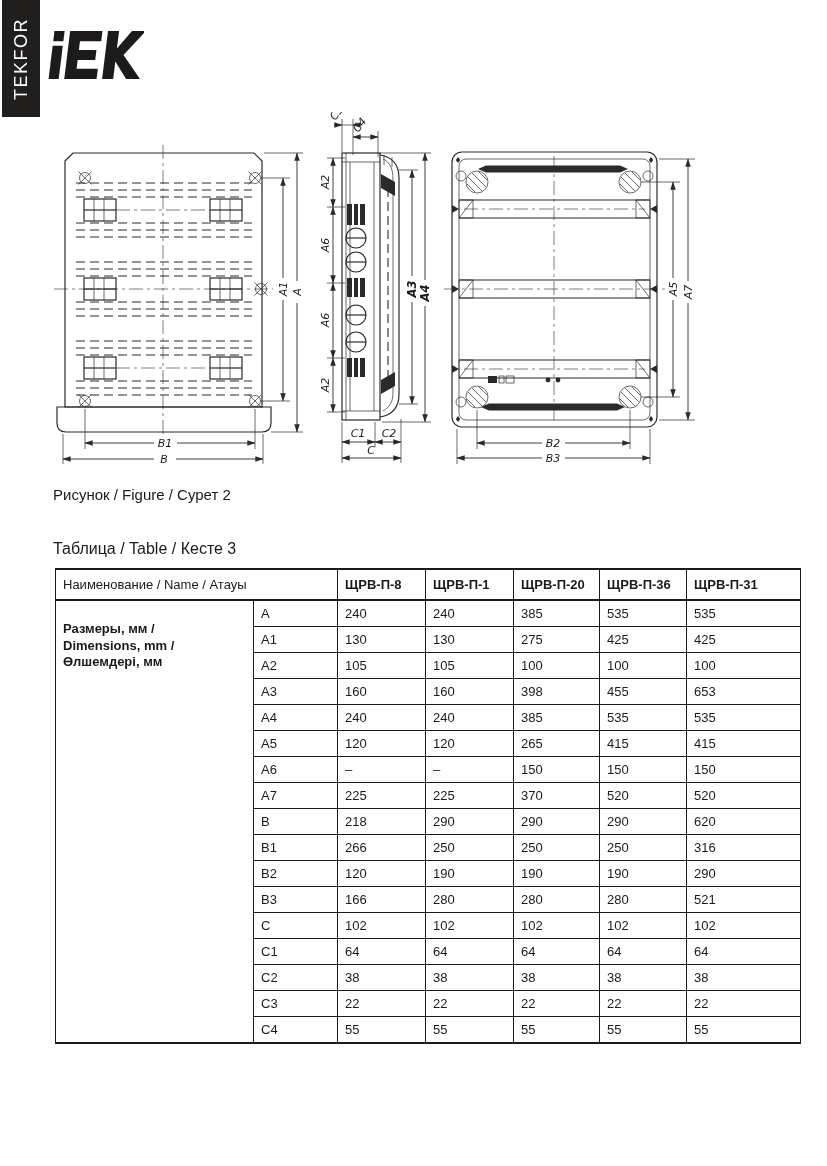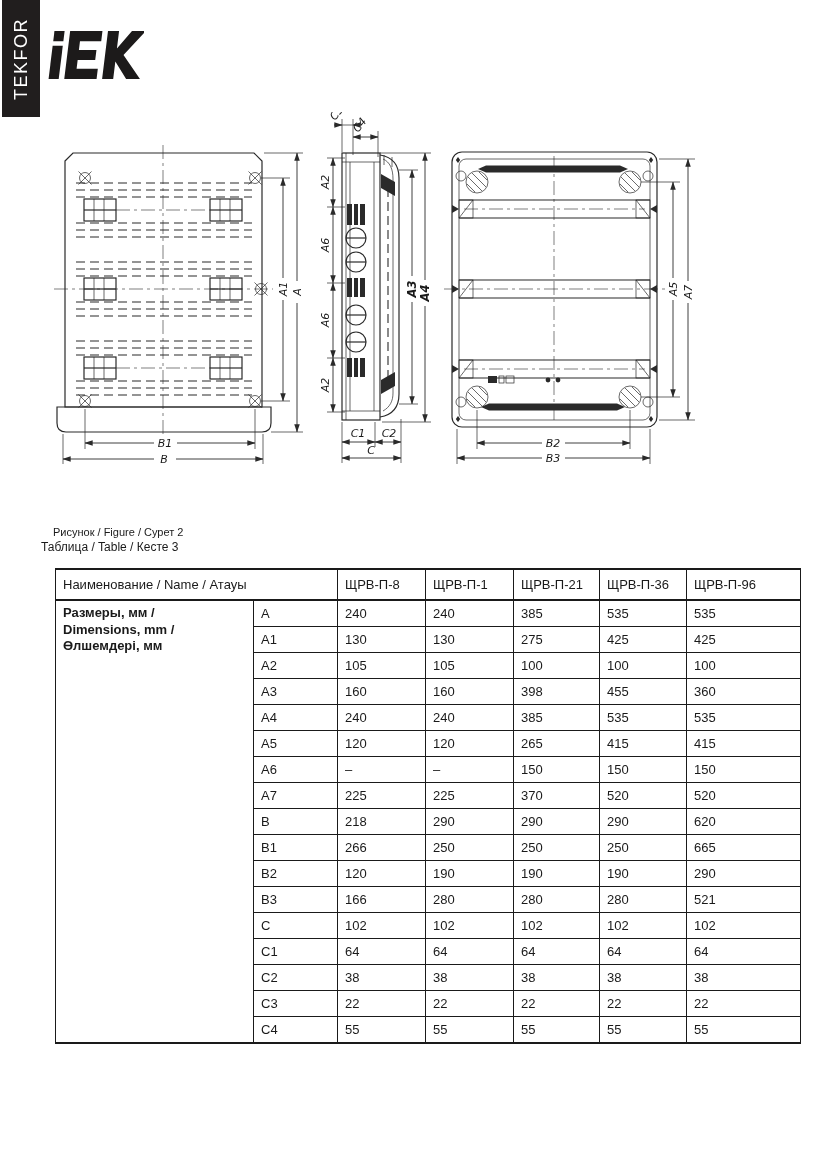--- a/index.html
+++ b/index.html
@@ -17,33 +17,33 @@
   .figure-svg{position:absolute;left:40px;top:112px;width:680px;height:360px;}
   .ln{stroke:#2a2a2a;stroke-width:1.2;fill:none;}
   .thin{stroke:#2a2a2a;stroke-width:0.7;fill:none;}
   .dash{stroke:#2a2a2a;stroke-width:1.1;fill:none;stroke-dasharray:9,5;}
   .cl{stroke:#2a2a2a;stroke-width:0.6;fill:none;stroke-dasharray:14,4,3,4;}
   .dim{stroke:#2a2a2a;stroke-width:0.9;fill:none;}
   .fillb{fill:#2a2a2a;stroke:none;}
   .dt{font:italic 11px "DejaVu Sans",sans-serif;fill:#1a1a1a;}
   .dtb{font:italic bold 11.5px "DejaVu Sans",sans-serif;fill:#1a1a1a;}
 
-  .figure-caption{position:absolute;left:53px;top:486px;font-size:11px;margin-top:40px;}
-  .table-title{position:absolute;left:41px;top:540px;font-size:12px;text-align:center;}
+  .figure-caption{position:absolute;left:53px;top:486px;font-size:15px;}
+  .table-title{position:absolute;left:53px;top:540px;font-size:16px;text-align:center;}
 
   
   table.dims{position:absolute;left:55px;top:568px;width:745px;border-collapse:collapse;
        table-layout:fixed;font-size:13px;}
   table.dims{border-top:2.2px solid #1a1a1a;border-bottom:2.6px solid #1a1a1a;}
   table.dims th,table.dims td{border:1px solid #1a1a1a;padding:0 0 0 7px;text-align:left;
        vertical-align:middle;overflow:hidden;white-space:nowrap;}
-  table.dims thead th{height:29px;font-weight:normal;border-bottom:2px solid #1a1a1a;}
+  table.dims thead th{height:29px;font-weight:bold;border-bottom:2px solid #1a1a1a;}
   table.dims thead th.namehdr{font-weight:normal;}
   table.dims tbody td{height:25px;font-weight:normal;}
-  table.dims td.group{vertical-align:top;font-weight:bold;padding-top:4px;line-height:1.28;}
+  table.dims td.group{vertical-align:top;font-weight:bold;padding-top:20px;line-height:1.28;}
 </style>
 </head>
 <body>
 
 <div class="page">
 
   <div class="brand-bar">
     <span>TEKFOR</span>
   </div>
 
@@ -340,23 +340,23 @@
       <col style="width:88px">
         <col style="width:86px">
         <col style="width:87px">
         <col style="width:114px">
     </colgroup>
     <thead>
       <tr>
         <th colspan="2" class="namehdr">Наименование / Name / Атауы</th>
         <th>ЩРВ-П-8</th>
         <th>ЩРВ-П-1</th>
-        <th>ЩРВ-П-21</th>
+        <th>ЩРВ-П-20</th>
         <th>ЩРВ-П-36</th>
-        <th>ЩРВ-П-96</th>
+        <th>ЩРВ-П-31</th>
       </tr>
     </thead>
     <tbody>
         <tr>
           <td rowspan="17" class="group">
             <div>Размеры, мм /</div>
             <div>Dimensions, mm /</div>
             <div>Өлшемдері, мм</div>
           </td>
           <td>A</td>
@@ -381,21 +381,21 @@
           <td>100</td>
           <td>100</td>
           <td>100</td>
         </tr>
         <tr>
           <td>A3</td>
           <td>160</td>
           <td>160</td>
           <td>398</td>
           <td>455</td>
-          <td>360</td>
+          <td>653</td>
         </tr>
         <tr>
           <td>A4</td>
           <td>240</td>
           <td>240</td>
           <td>385</td>
           <td>535</td>
           <td>535</td>
         </tr>
         <tr>
@@ -429,21 +429,21 @@
           <td>290</td>
           <td>290</td>
           <td>620</td>
         </tr>
         <tr>
           <td>B1</td>
           <td>266</td>
           <td>250</td>
           <td>250</td>
           <td>250</td>
-          <td>665</td>
+          <td>316</td>
         </tr>
         <tr>
           <td>B2</td>
           <td>120</td>
           <td>190</td>
           <td>190</td>
           <td>190</td>
           <td>290</td>
         </tr>
         <tr>

